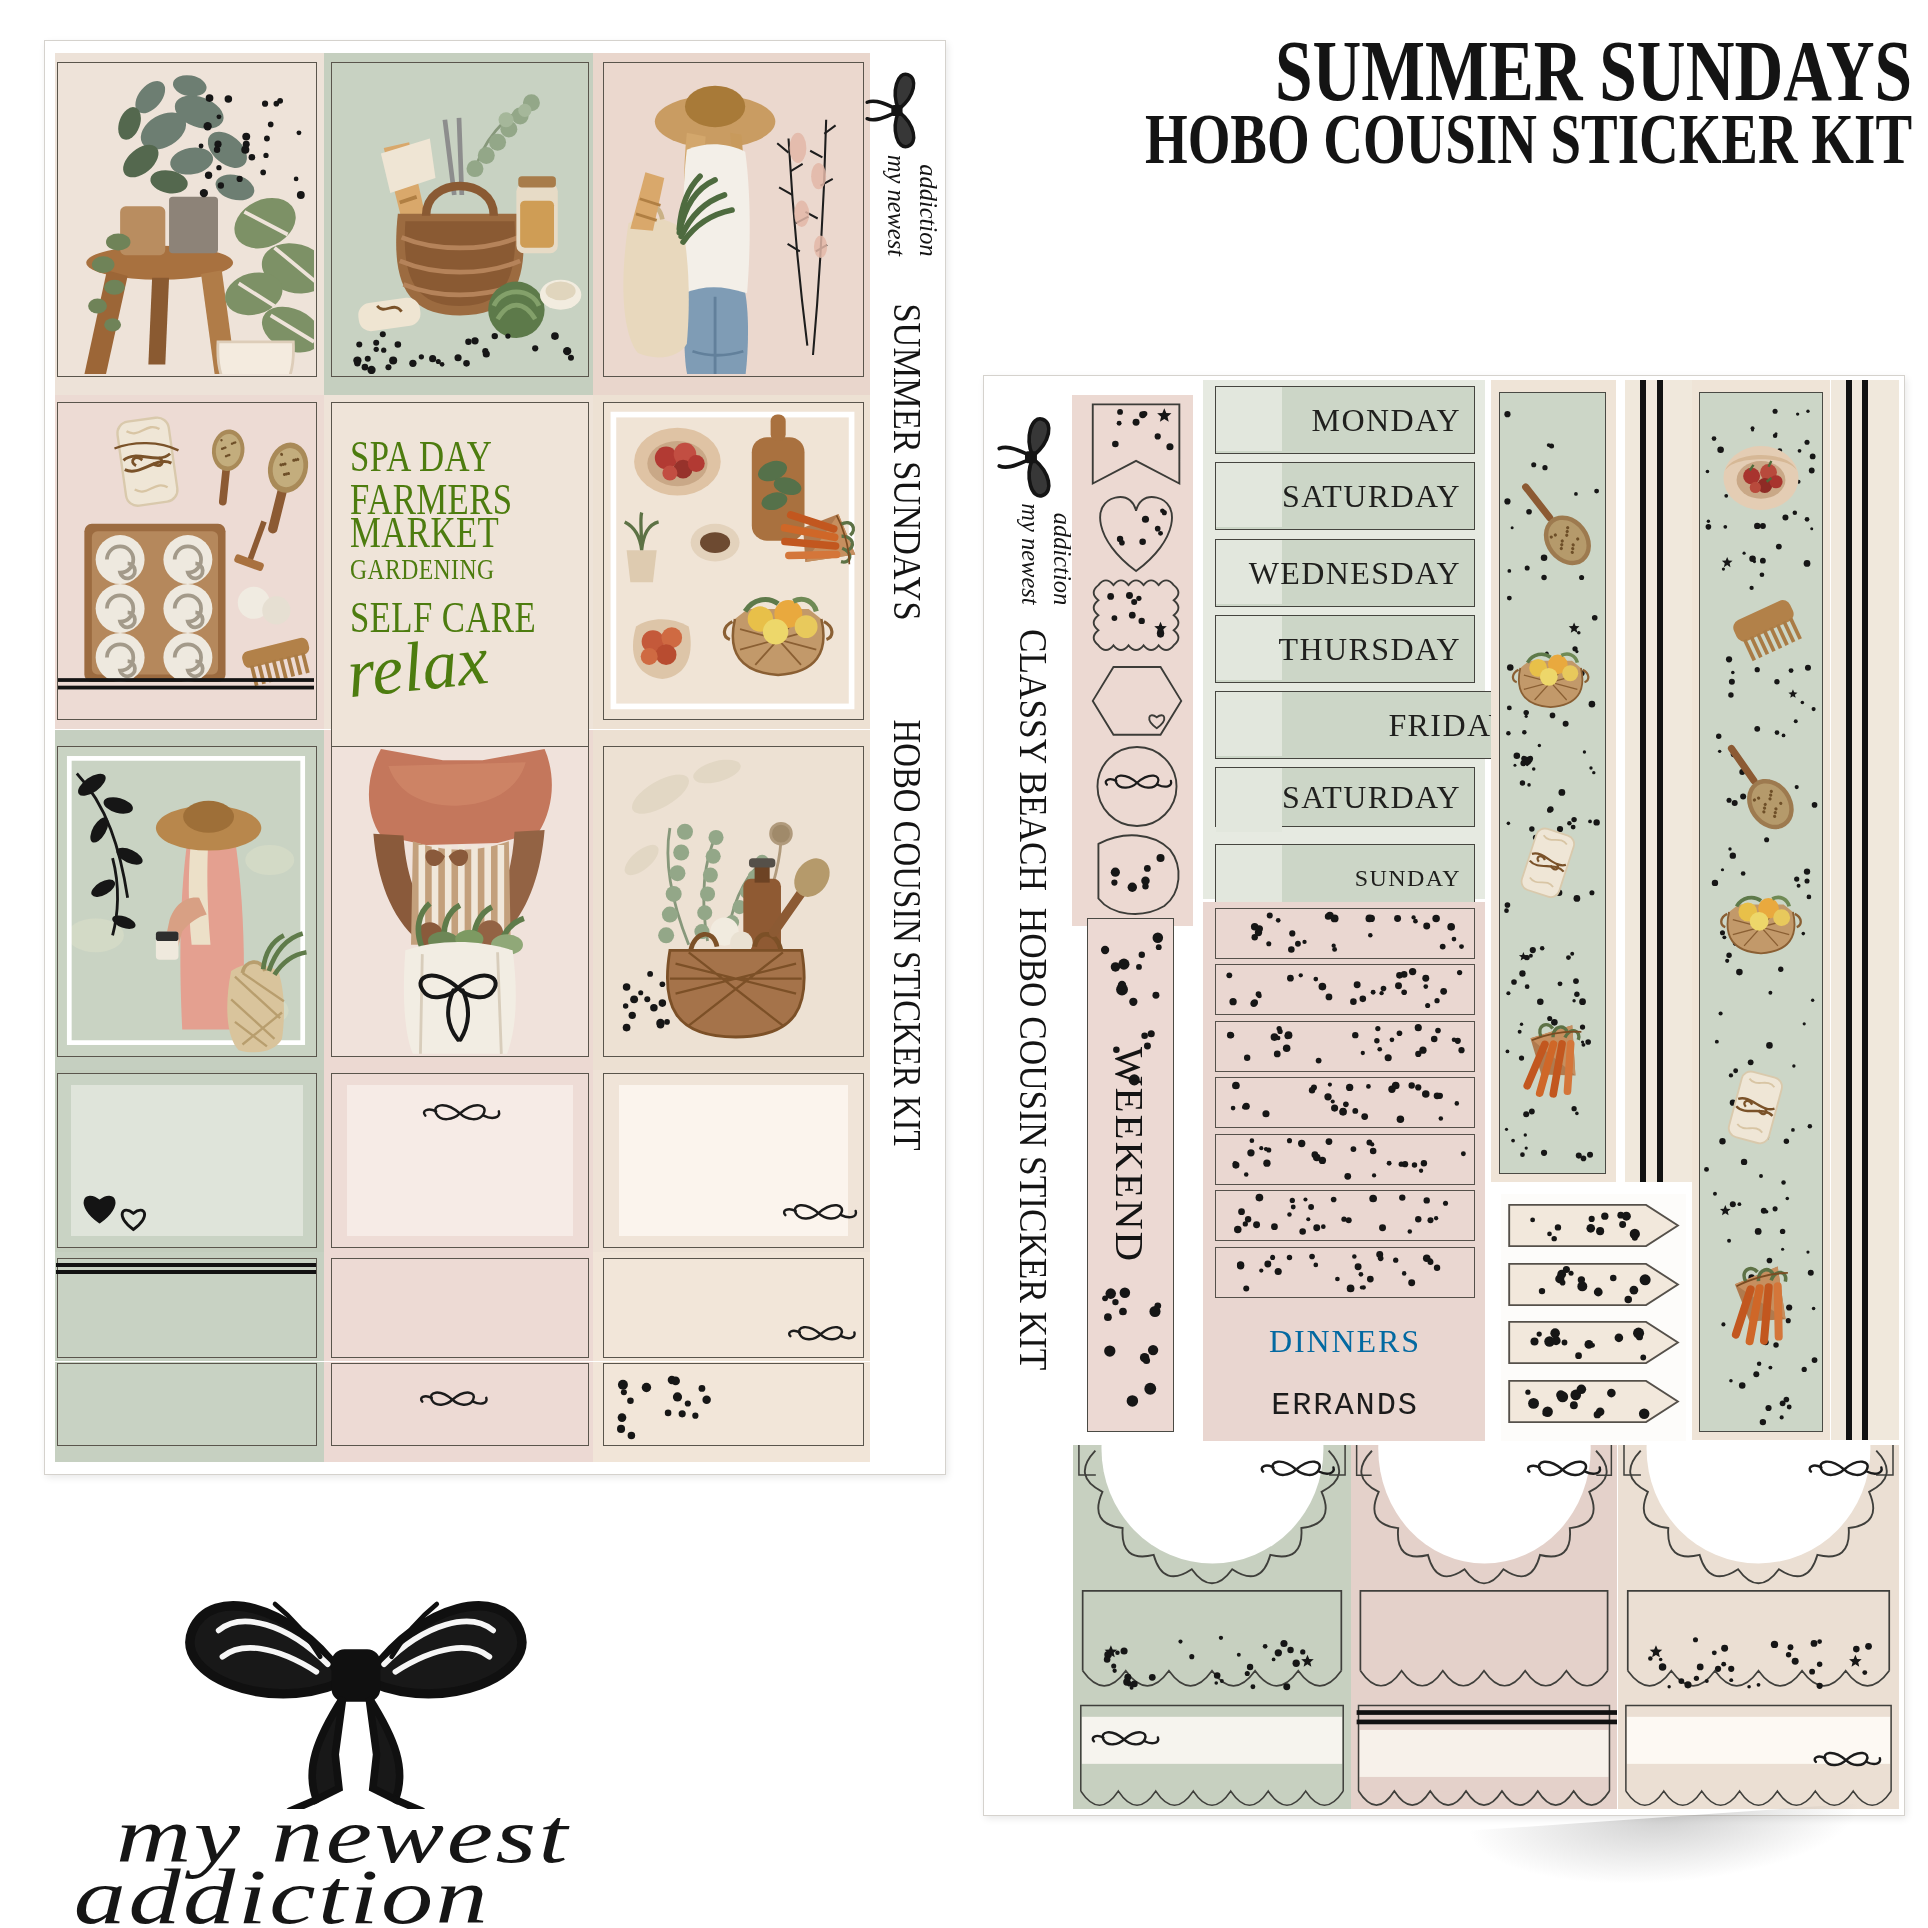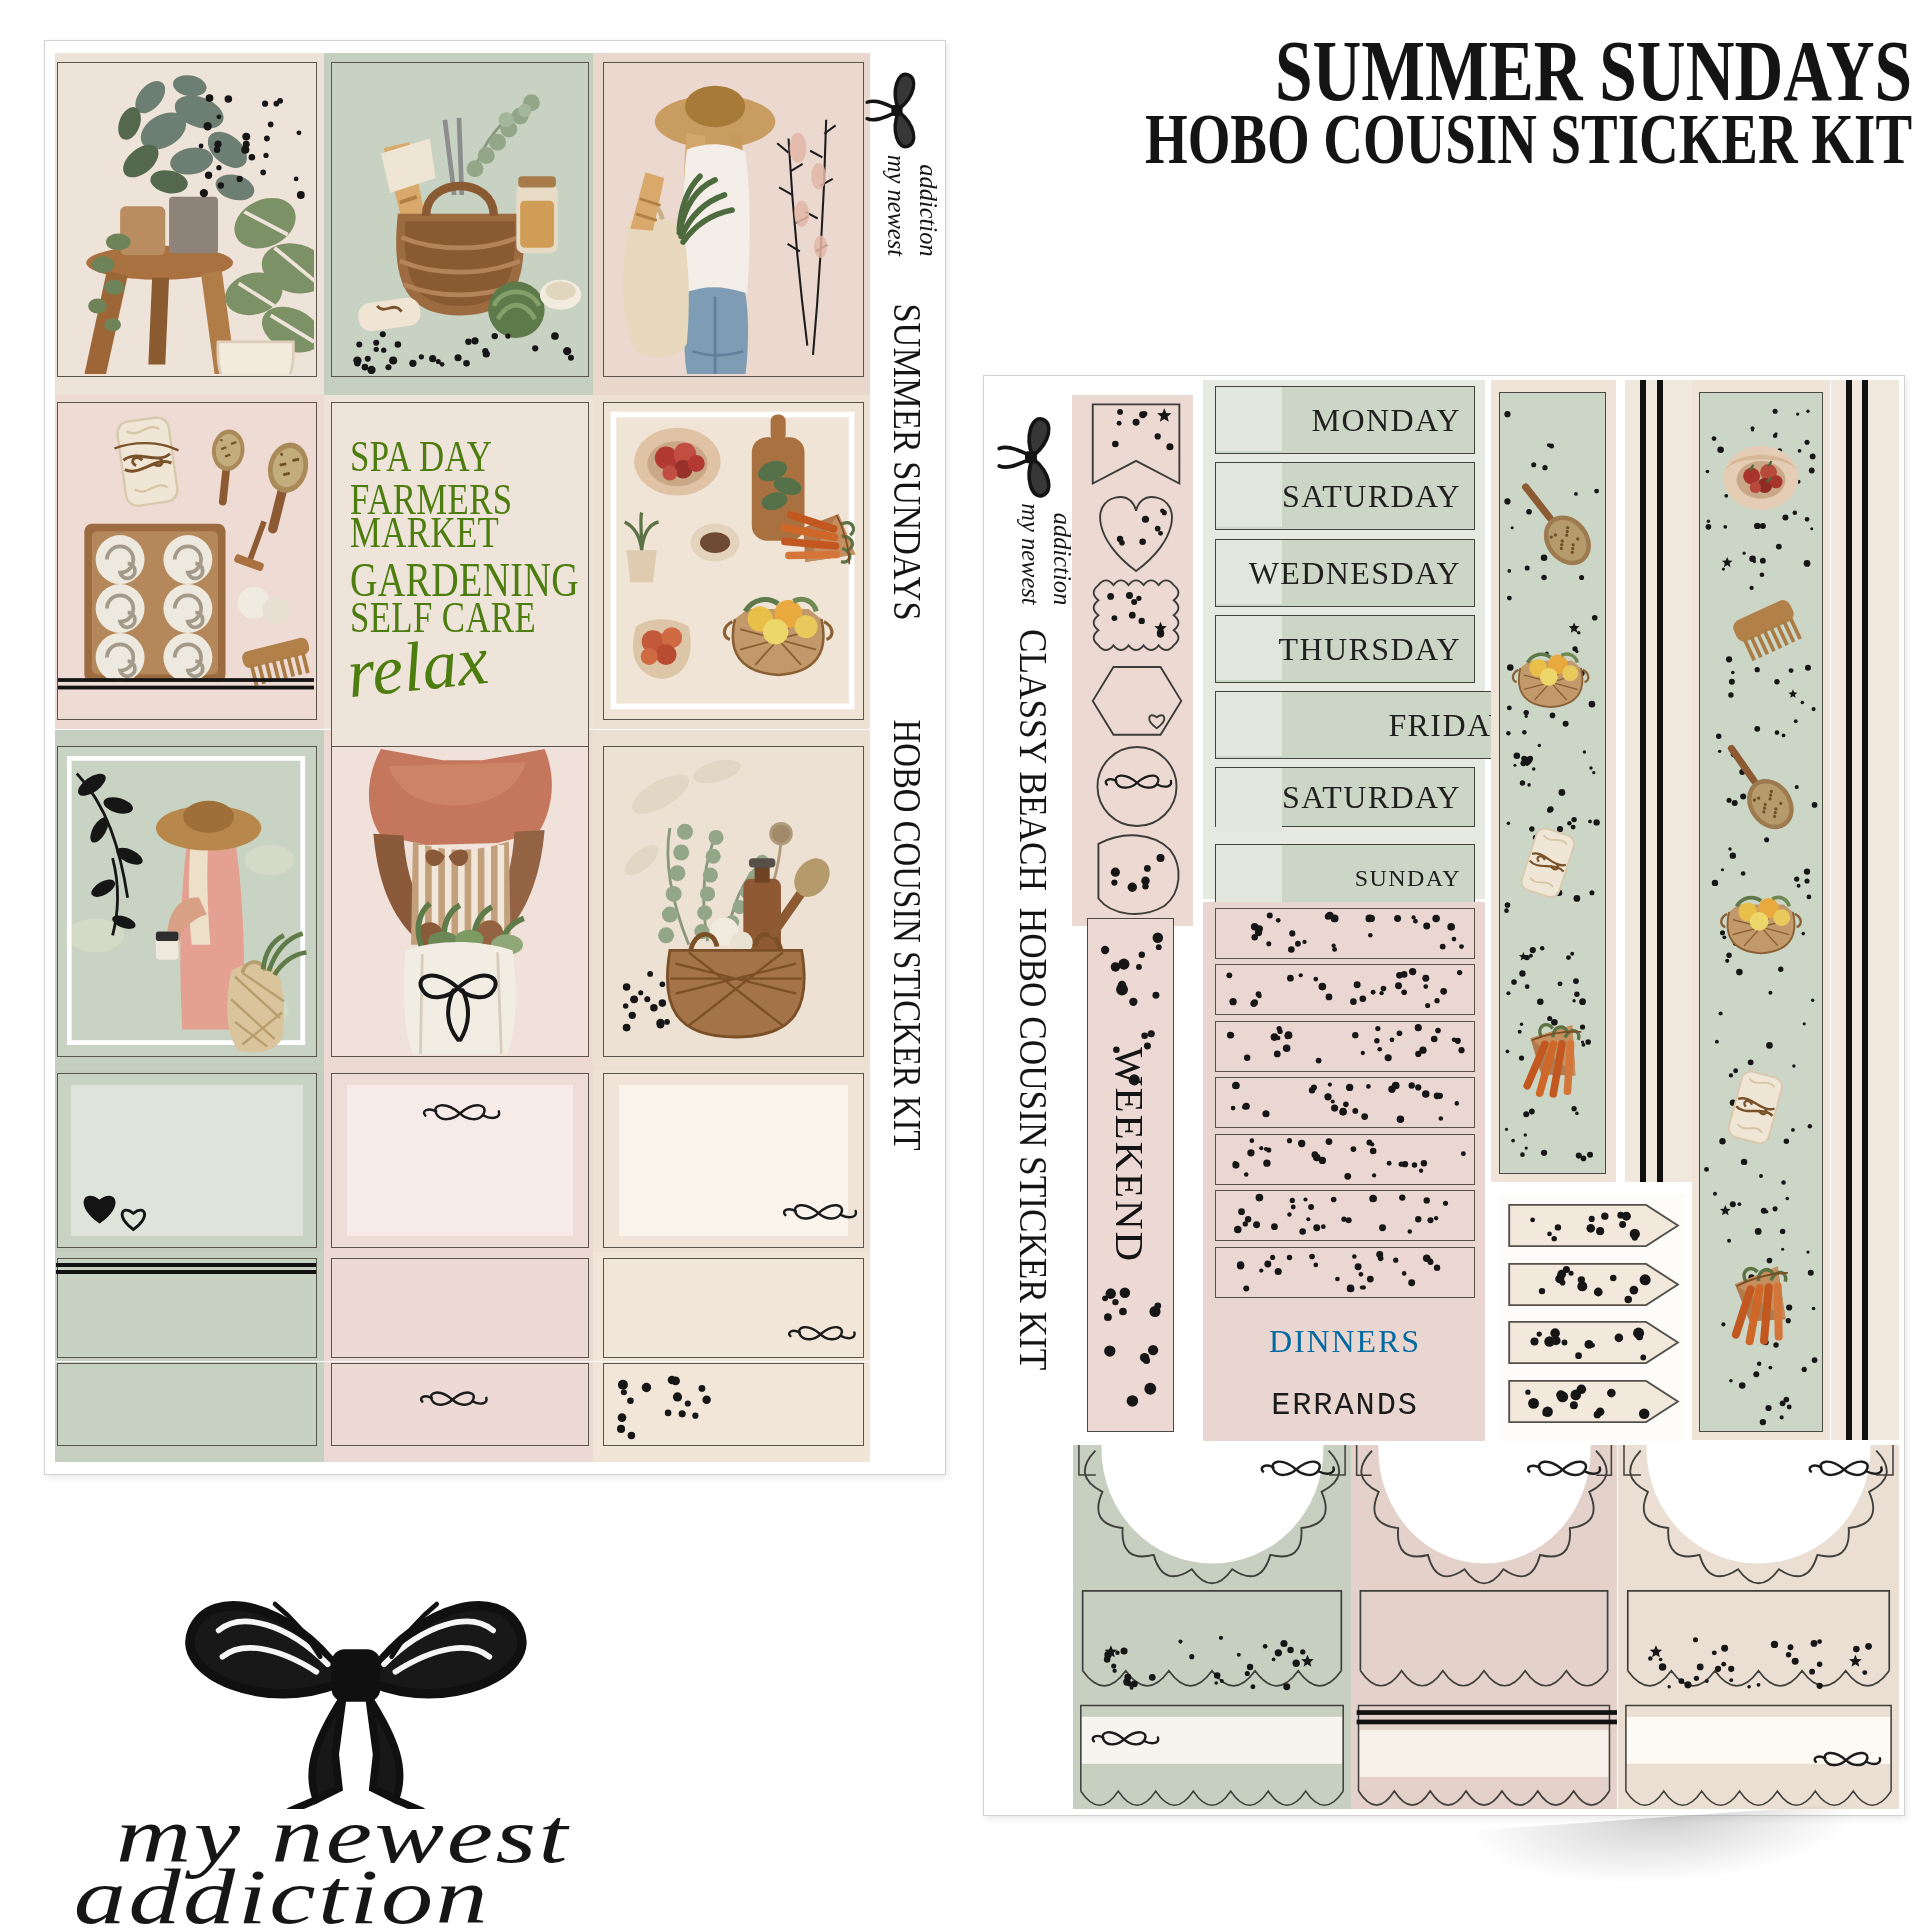--- a/index.html
+++ b/index.html
@@ -281,21 +281,21 @@
         <rect x="26" y="4" width="4" height="22" fill="#a97b45"></rect>
       </g>
       <rect x="0" y="292" width="272" height="4" fill="#141414"></rect>
       <rect x="0" y="300" width="272" height="4" fill="#141414"></rect>
     </svg></div>
 
 <div class="box" style="left:331px;top:402px;width:258px;height:361px;background:#efe4d9;color:#4d7c0f;">
     <div style="position:absolute;left:18px;top:28px;font-size:44px;letter-spacing:0.5px;white-space:nowrap;"><span style="display:inline-block;transform:scaleX(0.79);transform-origin:left;">SPA DAY</span></div>
     <div style="position:absolute;left:18px;top:71px;font-size:44px;letter-spacing:0.5px;white-space:nowrap;"><span style="display:inline-block;transform:scaleX(0.79);transform-origin:left;">FARMERS</span></div>
     <div style="position:absolute;left:18px;top:104px;font-size:44px;letter-spacing:0.5px;white-space:nowrap;"><span style="display:inline-block;transform:scaleX(0.79);transform-origin:left;">MARKET</span></div>
-    <div style="position:absolute;left:18px;top:149px;font-size:48px;letter-spacing:0.5px;white-space:nowrap;"><span style="display:inline-block;transform:scaleX(0.79);transform-origin:left;">GARDENING</span></div>
+    <div style="position:absolute;left:18px;top:149px;font-size:30px;letter-spacing:0.5px;white-space:nowrap;"><span style="display:inline-block;transform:scaleX(0.79);transform-origin:left;">GARDENING</span></div>
     <div style="position:absolute;left:18px;top:189px;font-size:44px;letter-spacing:0.5px;white-space:nowrap;"><span style="display:inline-block;transform:scaleX(0.79);transform-origin:left;">SELF CARE</span></div>
     <div style="position:absolute;left:15px;top:224px;font-size:70px;font-style:italic;transform:rotate(-6deg);">relax</div>
   </div>
 
 <div class="box" style="left:603px;top:402px;width:261px;height:318px;background:#f0e4d6;"><svg width="257" height="315" viewBox="0 0 273 334">
       <rect x="10" y="12" width="253" height="310" fill="none" stroke="#ffffff" stroke-width="6"></rect>
       <g transform="translate(78,62)">
         <ellipse cx="0" cy="0" rx="46" ry="36" fill="#dfc3a4"></ellipse>
         <ellipse cx="0" cy="2" rx="32" ry="24" fill="#c9a887"></ellipse>
         <circle cx="-12" cy="-4" r="12" fill="#b23a33"></circle>

